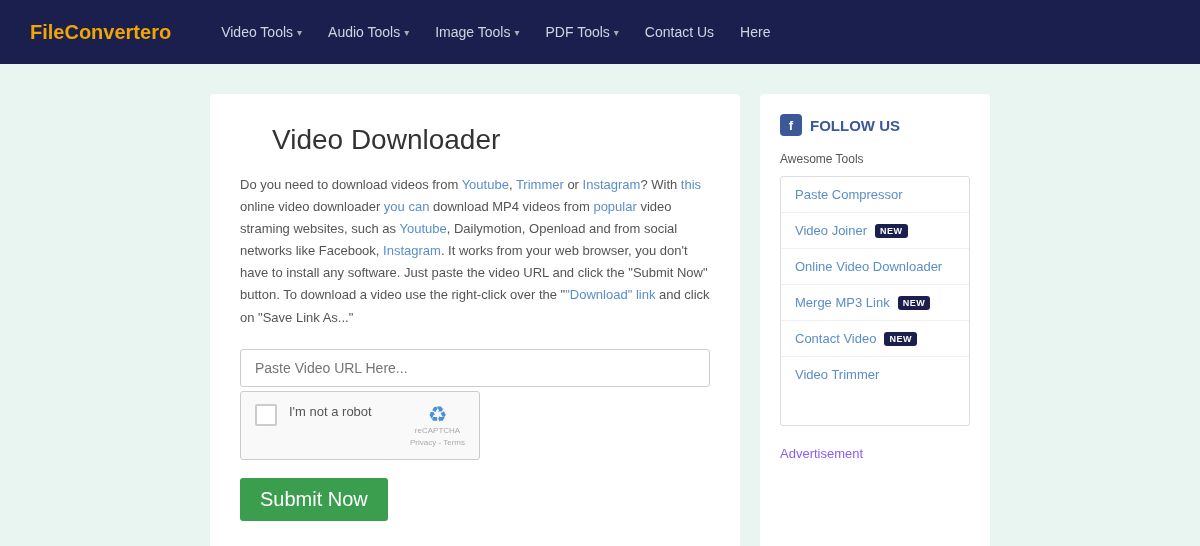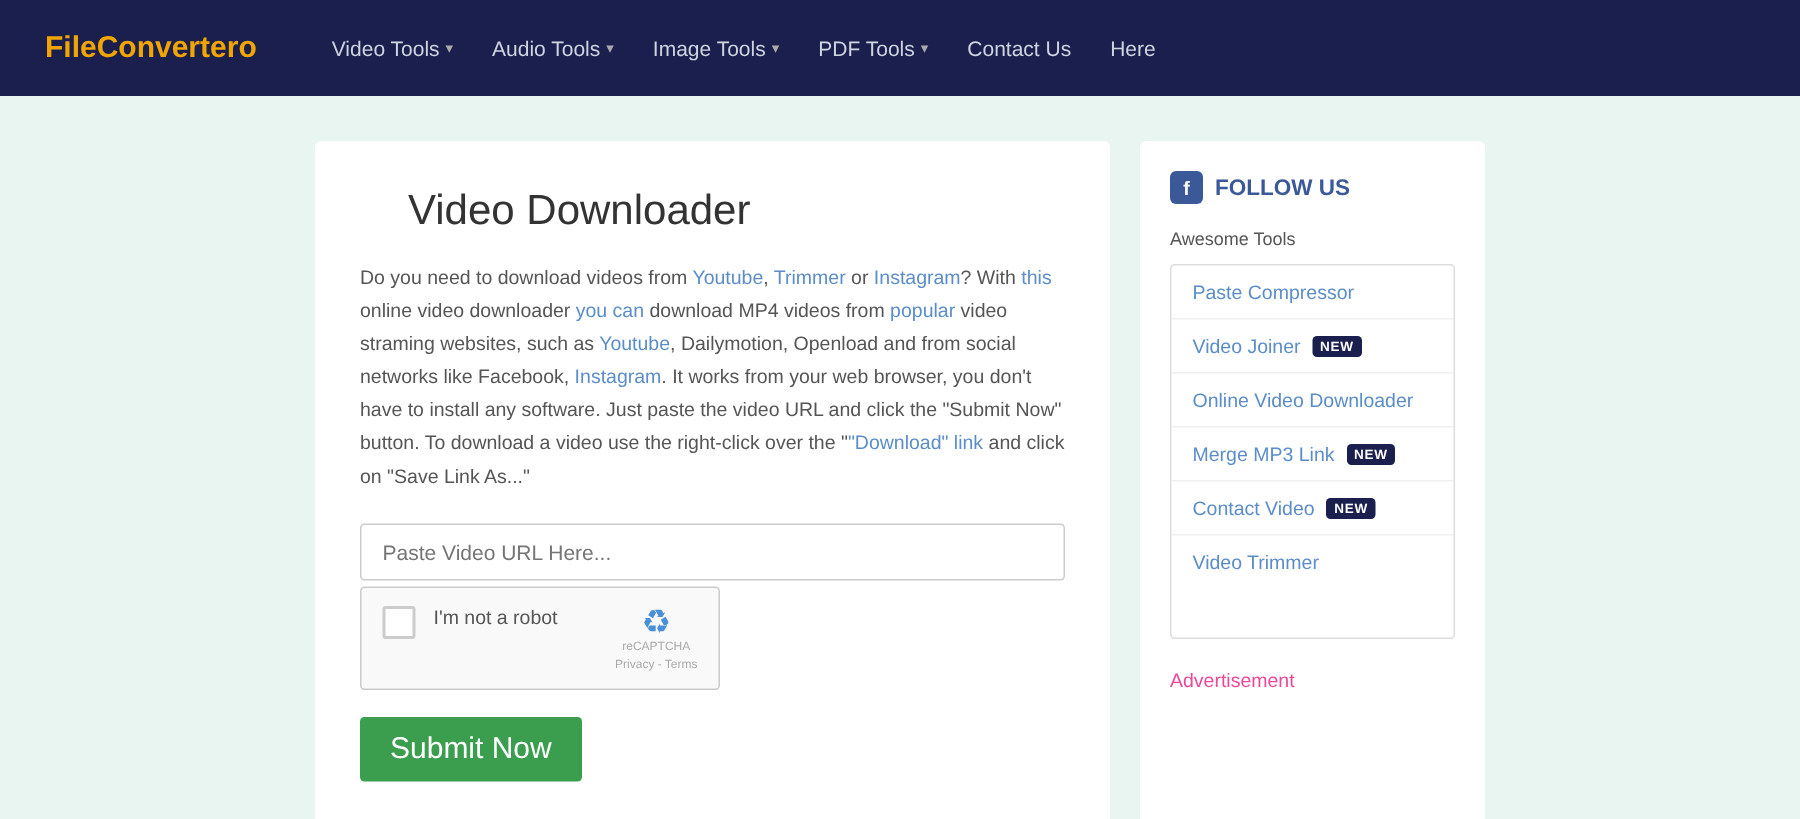--- a/index.html
+++ b/index.html
@@ -200,21 +200,21 @@
       background: #1a1f4e;
       color: #fff;
       font-size: 9px;
       font-weight: bold;
       padding: 2px 5px;
       border-radius: 3px;
       letter-spacing: 0.5px;
     }
     .advertisement-title {
       font-size: 13px;
-      color: #ec4899;
+      color: #8b5cf6;
       margin-bottom: 10px;
     }
   </style>
 </head>
 <body>
 
 <nav>
   <div class="nav-brand">
     <span>FileConverter</span><span>o</span>
   </div>

